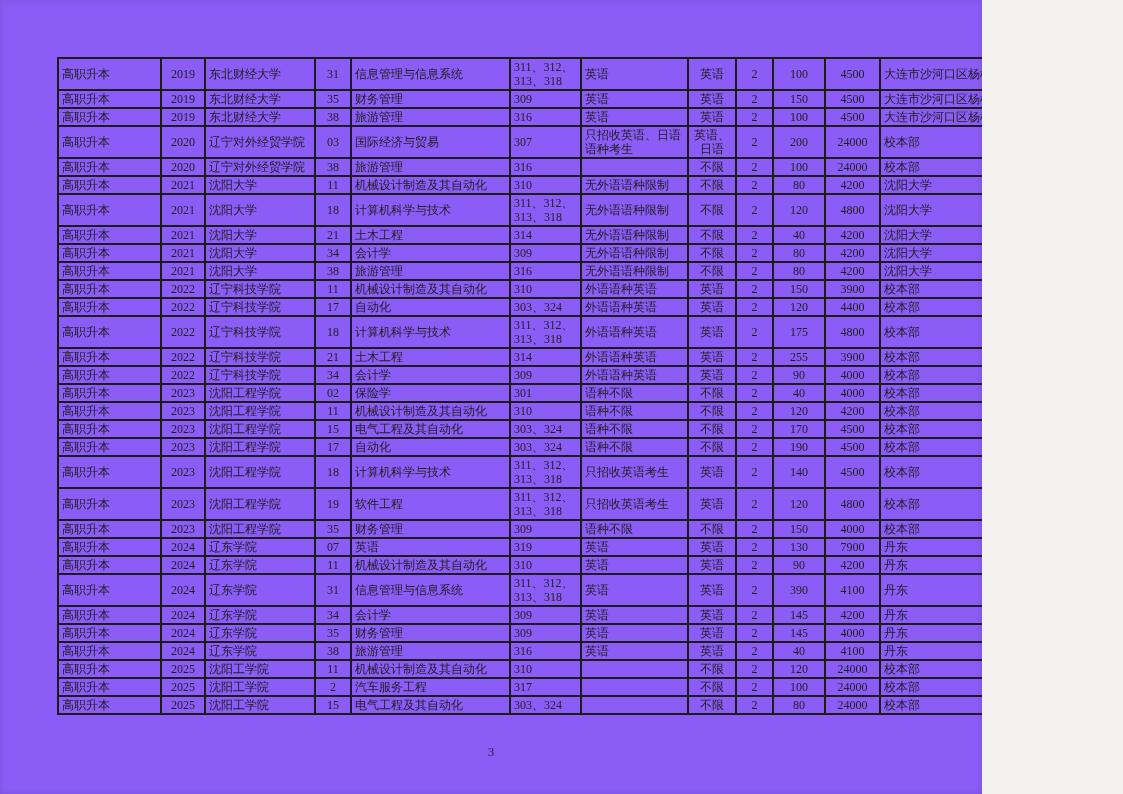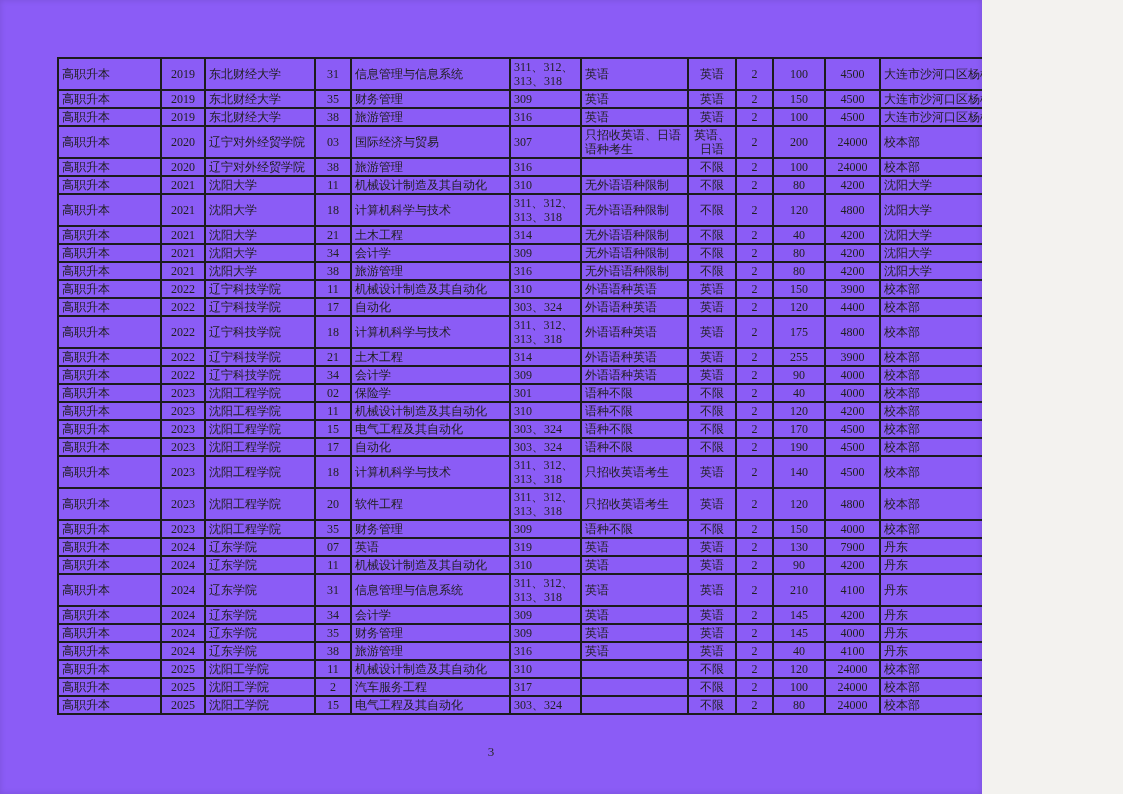--- a/index.html
+++ b/index.html
@@ -361,21 +361,21 @@
             <td class="c7">英语</td>
             <td class="c8">2</td>
             <td class="c9">140</td>
             <td class="c10">4500</td>
             <td class="c11">校本部</td>
           </tr>
           <tr>
             <td class="c0">高职升本</td>
             <td class="c1">2023</td>
             <td class="c2">沈阳工程学院</td>
-            <td class="c3">20</td>
+            <td class="c3">19</td>
             <td class="c4">软件工程</td>
             <td class="c5">311、312、313、318</td>
             <td class="c6">只招收英语考生</td>
             <td class="c7">英语</td>
             <td class="c8">2</td>
             <td class="c9">120</td>
             <td class="c10">4800</td>
             <td class="c11">校本部</td>
           </tr>
           <tr>
@@ -423,21 +423,21 @@
           <tr>
             <td class="c0">高职升本</td>
             <td class="c1">2024</td>
             <td class="c2">辽东学院</td>
             <td class="c3">31</td>
             <td class="c4">信息管理与信息系统</td>
             <td class="c5">311、312、313、318</td>
             <td class="c6">英语</td>
             <td class="c7">英语</td>
             <td class="c8">2</td>
-            <td class="c9">210</td>
+            <td class="c9">390</td>
             <td class="c10">4100</td>
             <td class="c11">丹东</td>
           </tr>
           <tr>
             <td class="c0">高职升本</td>
             <td class="c1">2024</td>
             <td class="c2">辽东学院</td>
             <td class="c3">34</td>
             <td class="c4">会计学</td>
             <td class="c5">309</td>

